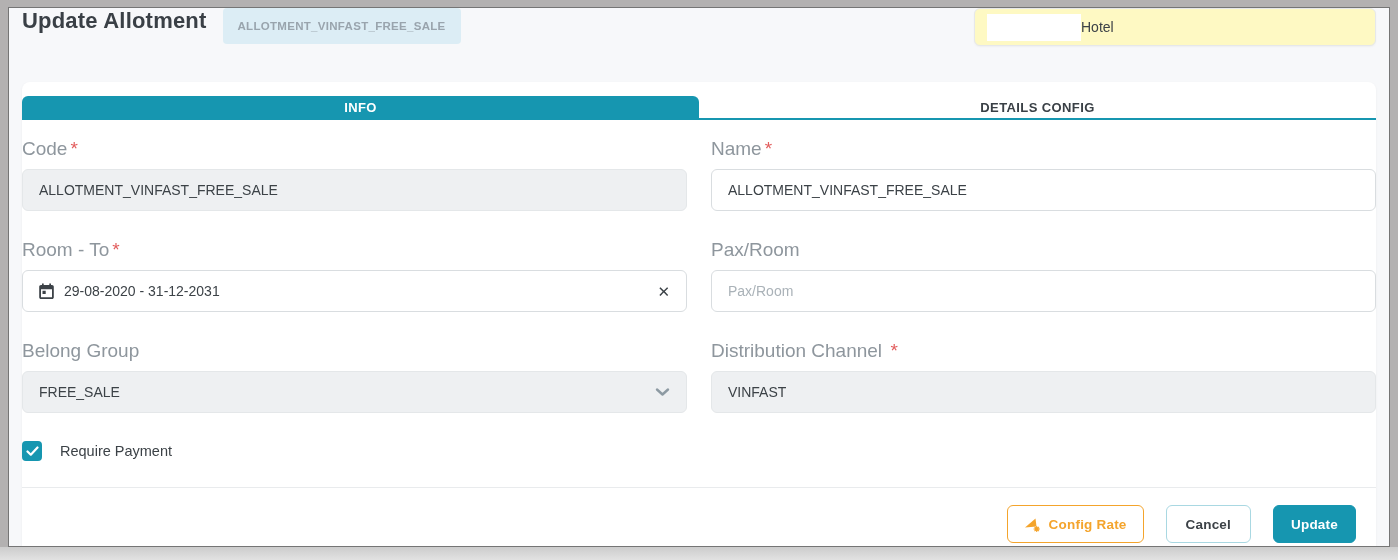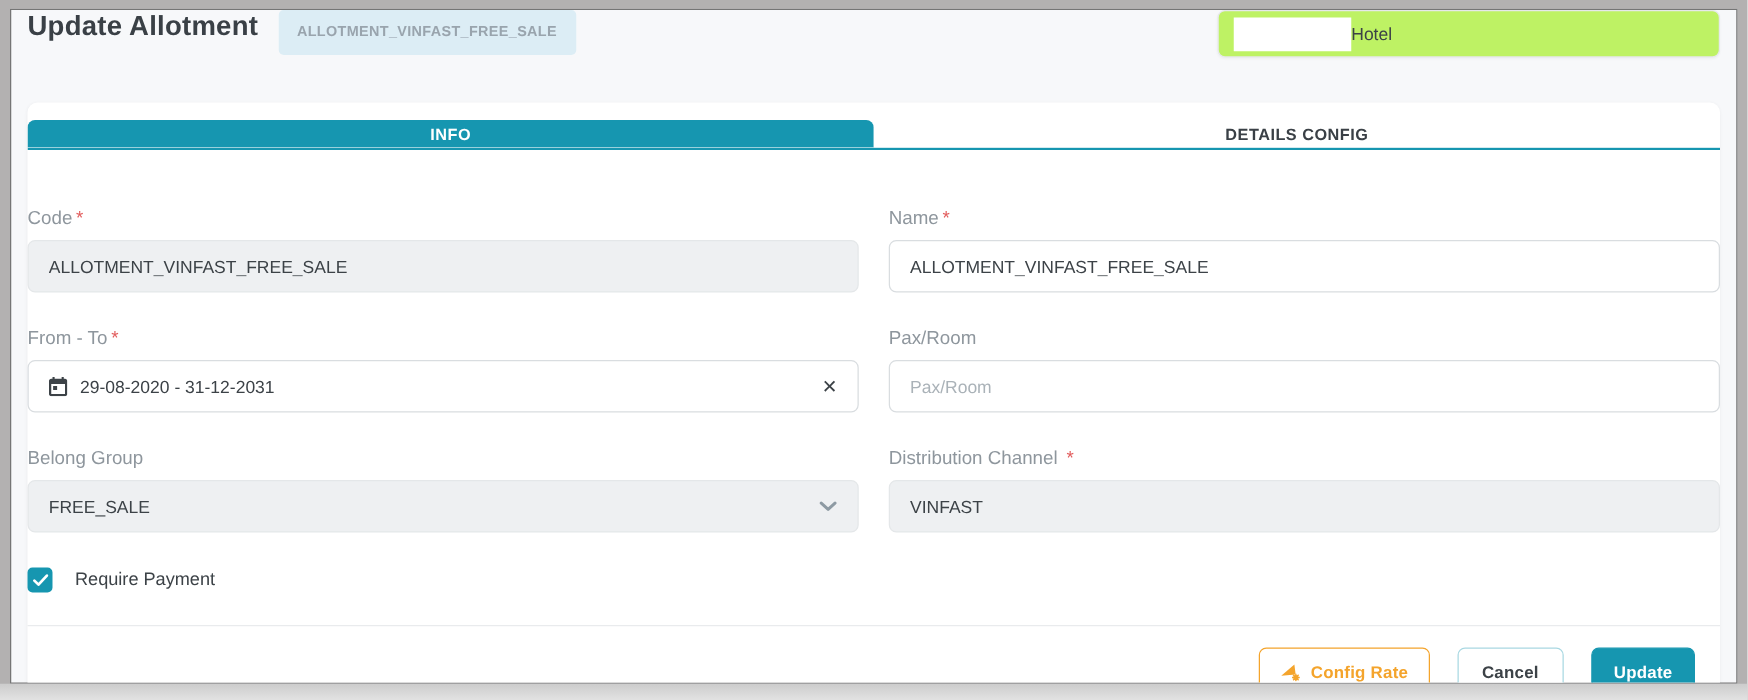--- a/index.html
+++ b/index.html
@@ -20,21 +20,21 @@
     padding:0 13px; overflow:hidden;
   }
   
   .app-header { height:74px; display:flex; align-items:flex-start; gap:16px; }
   .page-title { font-size:22px; font-weight:700; color:#3a4046; margin:0; letter-spacing:.2px; }
   .badge {
     background:#dcedf5; color:#99a4ad; font-size:11.5px; font-weight:600;
     letter-spacing:.3px; padding:12px 15px; border-radius:4px; white-space:nowrap;
   }
   .hotel-box {
-    margin-left:auto; width:402px; height:38px; background:#bef264;
+    margin-left:auto; width:402px; height:38px; background:#fef9c3;
     border:1px solid #e6e8ea; border-radius:6px; box-shadow:0 1px 2px rgba(0,0,0,.04);
     display:flex; align-items:center; padding:0 12px;
     color:#3c4247; font-size:14px; cursor:pointer;
   }
   .redacted { width:94px; height:27px; background:#ffffff; flex:0 0 auto; }
   
   .card { background:#ffffff; border-radius:8px; box-shadow:0 1px 3px rgba(0,0,0,.05); }
   .tabs {
     display:flex; height:38px; border-bottom:2px solid var(--teal);
     border-radius:8px 8px 0 0; overflow:hidden;
@@ -43,21 +43,21 @@
     flex:1 1 50%; display:flex; align-items:center; justify-content:center;
     font-size:13px; font-weight:700; letter-spacing:.4px; color:#3a4046;
     background:#ffffff; cursor:pointer;margin-top:14px;
   }
   .tab.active { background:var(--teal); color:#ffffff; border-radius:6px 6px 0 0; }
   
   :root { --teal:#1696b0; --orange:#f4a42c; --red:#e25d5d; --label:#8e969d;
           --border:#d9dde0; --text:#3c4247; --disabled-bg:#eef0f2; }
   .form { padding:18px 0 0; display:grid; grid-template-columns:1fr 1fr; column-gap:24px; }
   .field { margin-bottom:28px; }
-  .field-label { font-size:15px; color:var(--label); margin-bottom:9px;margin-top:28px; }
+  .field-label { font-size:19px; color:var(--label); margin-bottom:9px; }
   .req { color:var(--red); margin-left:3px; }
   .input {
     width:100%; height:42px; border:1px solid var(--border); border-radius:6px;
     background:#fff; color:var(--text); font-size:14px;
     padding:0 16px; display:flex; align-items:center; gap:10px;
     font-family:"Liberation Sans", sans-serif; outline:none;
   }
   input.input::placeholder { color:#aab2b8; }
   .input.disabled { background:var(--disabled-bg); border-color:#e4e7e9; }
   .grow { flex:1 1 auto; }
@@ -109,21 +109,21 @@
       <div>
         <div class="field">
           <div class="field-label">
             <span>Code</span><span class="req">*</span>
           </div>
           <input class="input disabled" readonly="" value="ALLOTMENT_VINFAST_FREE_SALE" style="">
         </div>
 
         <div class="field">
           <div class="field-label">
-            <span>From - To</span><span class="req">*</span>
+            <span>Room - To</span><span class="req">*</span>
           </div>
           <div class="input">
             <span class="icon">
               <svg width="15" height="16" viewBox="0 0 15 16">
                   <path fill="#3c4247" d="M13 2h-1V.5h-1.7V2H4.7V.5H3V2H2C1 2 .2 2.8.2 3.8v10.4c0 1 .8 1.8 1.8 1.8h11c1 0 1.8-.8 1.8-1.8V3.8C14.8 2.8 14 2 13 2zm0 12.2H2V6.2h11v8zM3.5 7.8h3.2V11H3.5V7.8z"></path>
                 </svg>
             </span>
             <span class="grow">29-08-2020 - 31-12-2031</span>
             <span class="clear-x">✕</span>
           </div>

